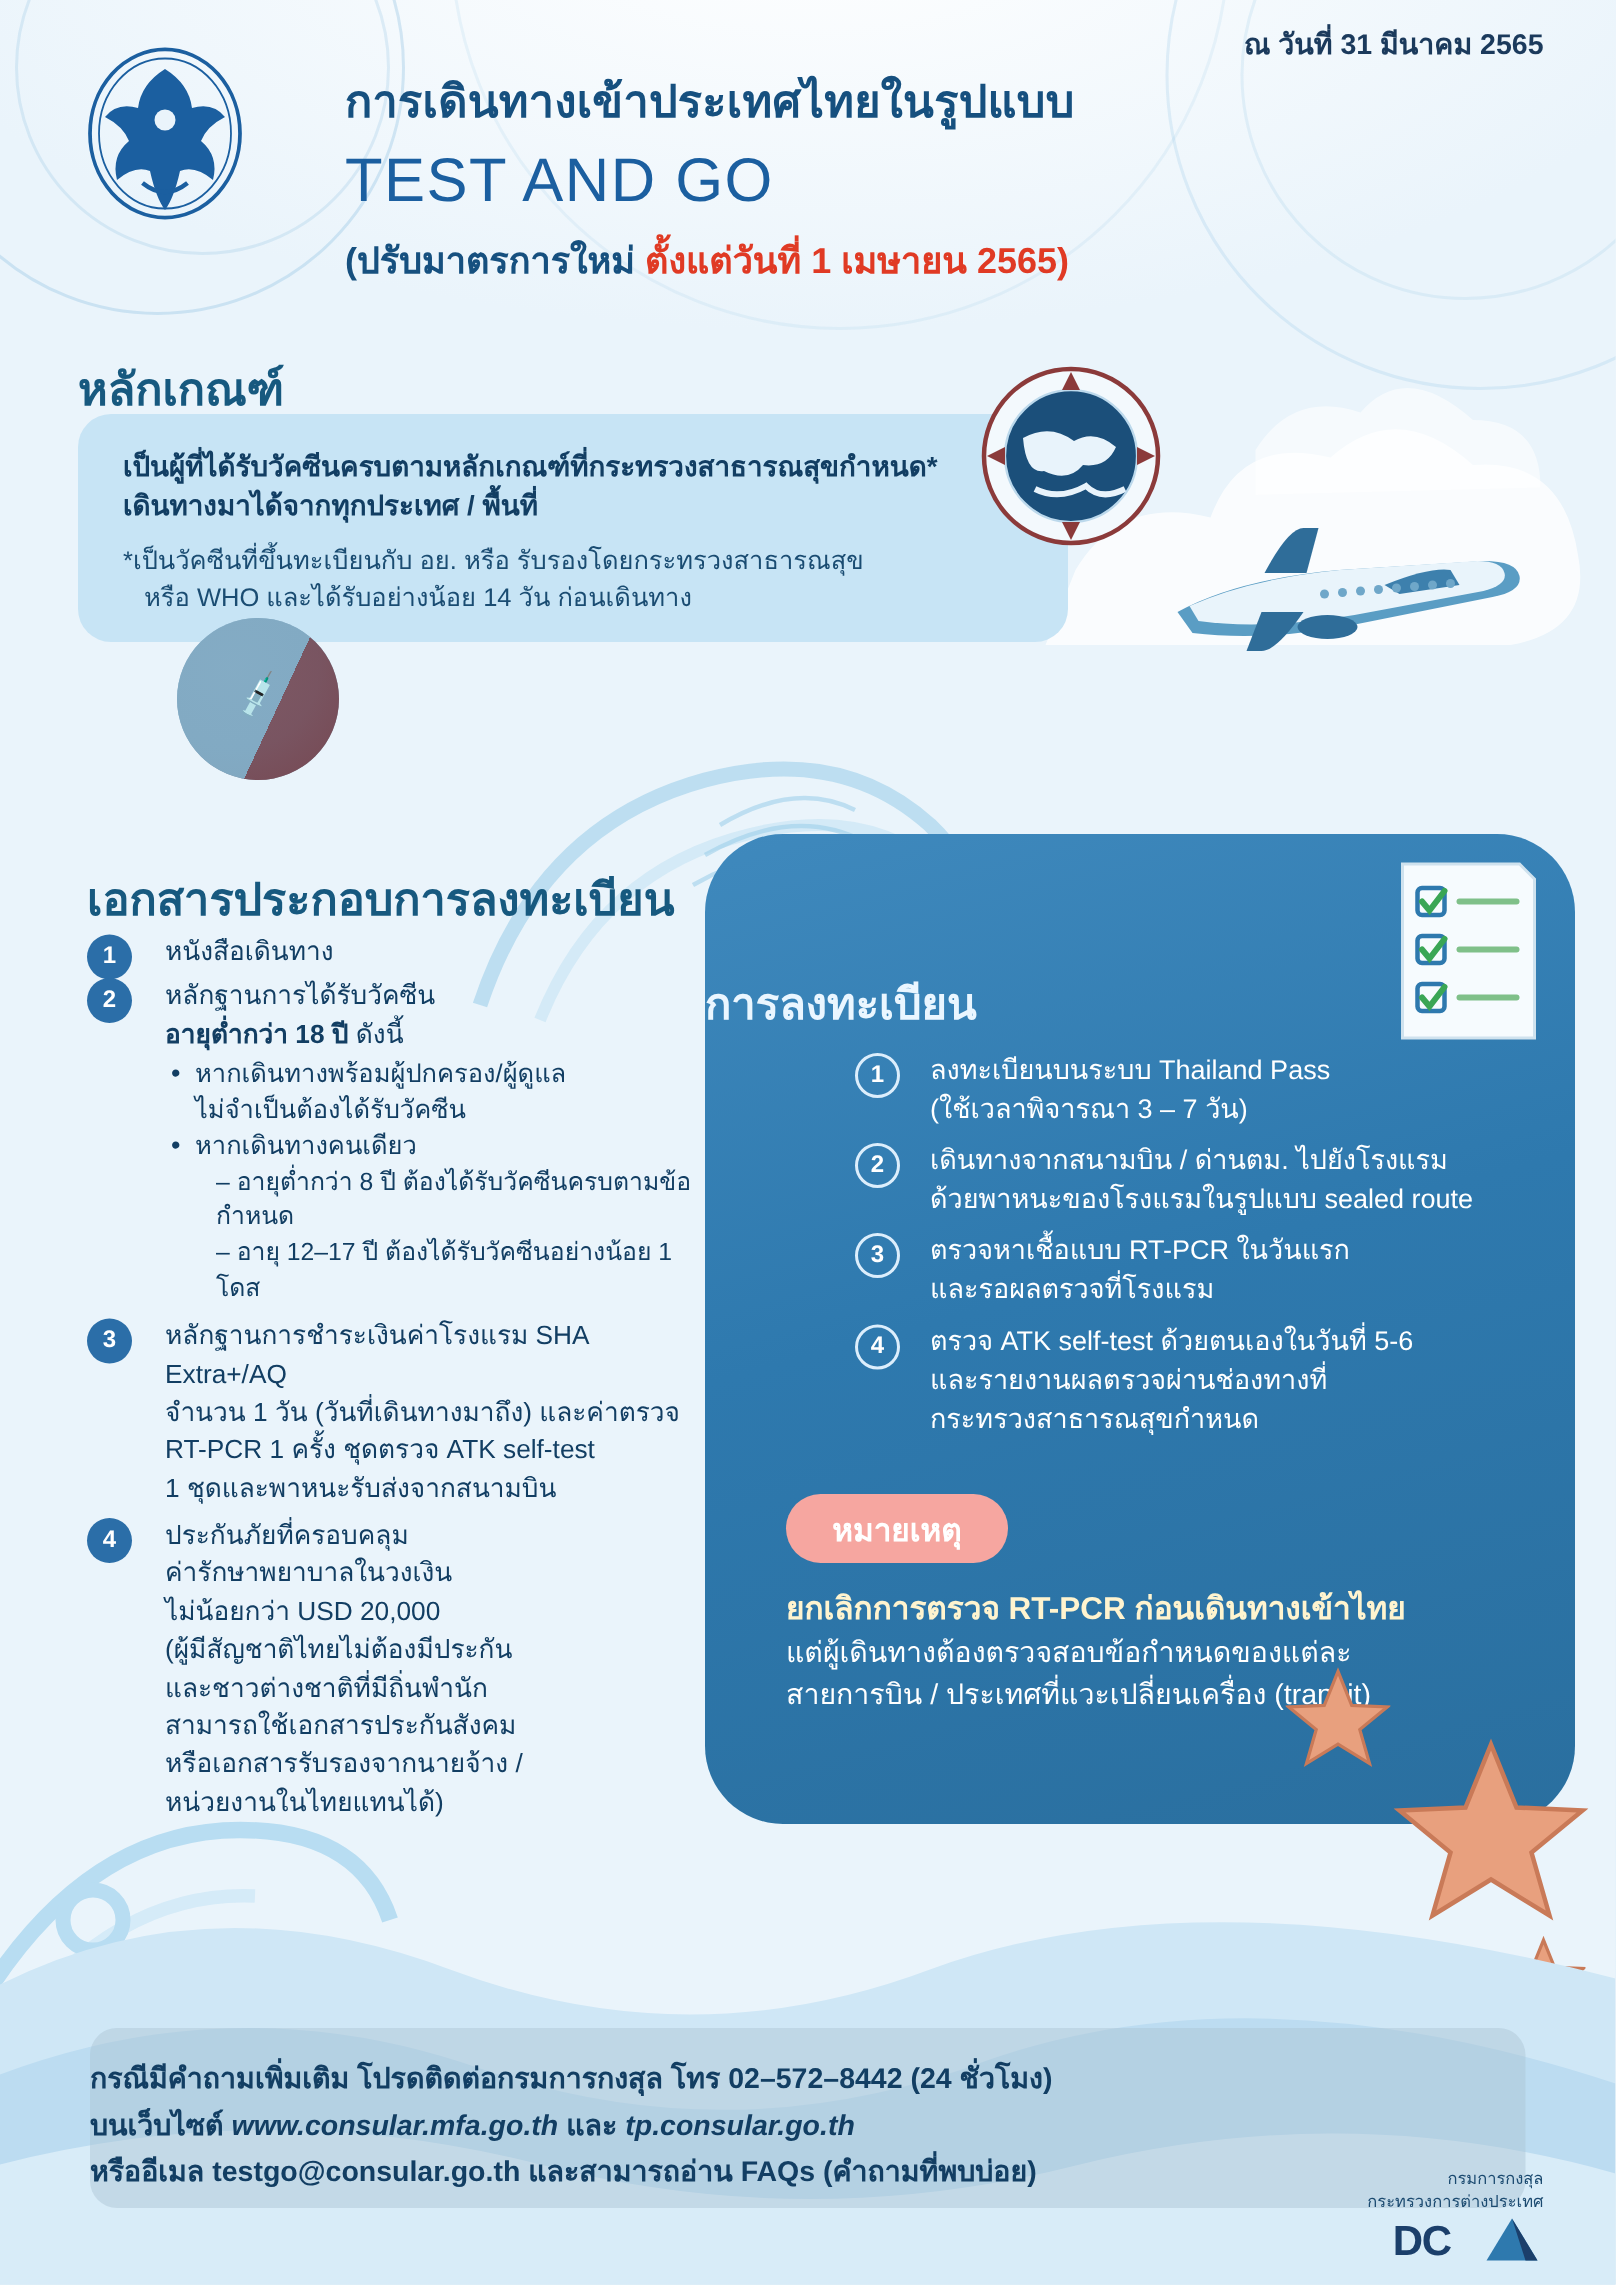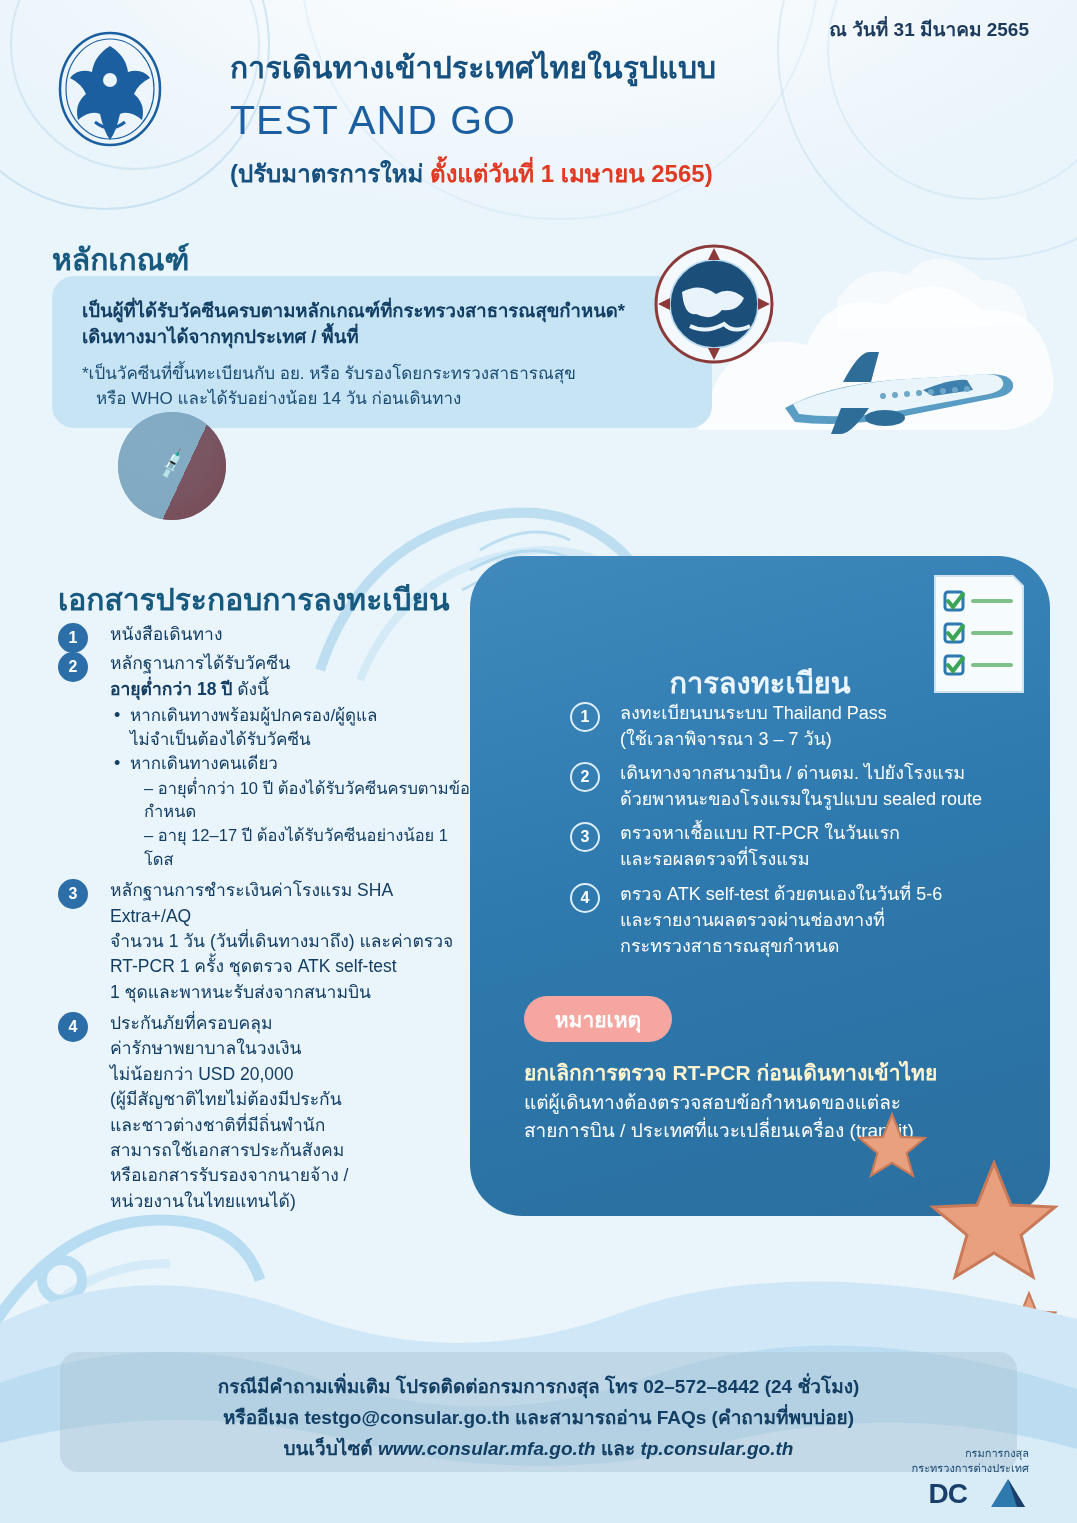--- a/index.html
+++ b/index.html
@@ -121,21 +121,21 @@
   .dash { padding-left: 34px; font-size: 16.5px; color: #123e63; line-height: 1.45; }
 
   
   .reg-panel {
     position: absolute; left: 470px; top: 556px; width: 580px; height: 660px;
     background: linear-gradient(165deg, #3f89bd 0%, #2e79ae 45%, #2a6f9f 100%);
     border-radius: 52px 52px 52px 52px;
   }
   .reg-title {
     position: absolute; left: 470px; top: 646px; width: 580px;
-    text-align: center; font-size: 29px; font-weight: 700; color: #eaf6ff; margin-top: 14px;
+    font-size: 29px; font-weight: 700; color: #eaf6ff;
   }
   .reg-list { position: absolute; left: 570px; top: 700px; width: 450px; }
   .reg-item { position: relative; padding-left: 50px; margin-bottom: 8px; }
   .reg-badge {
     position: absolute; left: 0; top: 2px; width: 30px; height: 30px;
     border-radius: 50%; border: 2px solid #dceefc; color: #fff;
     font-size: 16px; font-weight: 700; display: flex; align-items: center; justify-content: center;
   }
   .reg-text { font-size: 18px; color: #ffffff; line-height: 1.45; }
 
@@ -152,21 +152,21 @@
   .note-body { position: absolute; left: 524px; top: 1058px; width: 500px; }
   .note-head { font-size: 21px; font-weight: 700; color: #fff4cf; line-height: 1.4; }
   .note-text { font-size: 19px; color: #ffffff; line-height: 1.45; margin-top: 2px; }
 
   
   .contact {
     position: absolute; left: 60px; top: 1352px; width: 957px; height: 120px;
     background: rgba(170,196,210,.45); border-radius: 18px;
   }
   .contact-text {
-    position: absolute; left: 60px; top: 1372px; width: 957px; text-align: center;
+    position: absolute; left: 60px; top: 1372px; width: 957px; text-align: left;
     font-size: 19px; font-weight: 700; color: #123e63; line-height: 1.62;
   }
   .contact-text i { font-style: italic; }
 
   
   .footer-logo { position: absolute; right: 48px; bottom: 12px; text-align: right; }
   .fl-th { font-size: 11px; color: #1b4a70; line-height: 1.3; }
   .fl-row { display: flex; align-items: center; justify-content: flex-end; gap: 20px; margin-top: 2px; }
   .fl-dc { font-size: 28px; font-weight: 800; color: #1b3f6b; letter-spacing: -1px; }
 
@@ -281,21 +281,21 @@
     <div class="doc-item">
       <div class="num-badge">2</div>
       <div class="doc-text">หลักฐานการได้รับวัคซีน</div>
       <div class="doc-text">
         <b>อายุต่ำกว่า 18 ปี</b><span>  ดังนี้</span>
       </div>
       <div class="sub-bullets">
         <div class="bullet" style="white-space:pre-line">หากเดินทางพร้อมผู้ปกครอง/ผู้ดูแล
 ไม่จำเป็นต้องได้รับวัคซีน</div>
         <div class="bullet" style="white-space:pre-line">หากเดินทางคนเดียว</div>
-        <div class="dash">– อายุต่ำกว่า 10 ปี ต้องได้รับวัคซีนครบตามข้อกำหนด</div>
+        <div class="dash">– อายุต่ำกว่า 8 ปี ต้องได้รับวัคซีนครบตามข้อกำหนด</div>
         <div class="dash">– อายุ 12–17 ปี ต้องได้รับวัคซีนอย่างน้อย 1 โดส</div>
       </div>
     </div>
 
     <div class="doc-item" style="margin-top:6px;">
       <div class="num-badge">3</div>
       <div class="doc-text" style="white-space:pre-line">หลักฐานการชำระเงินค่าโรงแรม SHA Extra+/AQ
 จำนวน 1 วัน (วันที่เดินทางมาถึง) และค่าตรวจ
 RT-PCR 1 ครั้ง ชุดตรวจ ATK self-test
 1 ชุดและพาหนะรับส่งจากสนามบิน</div>
@@ -377,24 +377,24 @@
 
   <svg class="bottom-waves" viewBox="0 0 1077 320" preserveAspectRatio="none">
     <path d="M0 120 q140 -70 300 -10 q160 60 320 0 q180 -66 457 6 L1077 320 L0 320 Z" fill="#cfe7f6"></path>
     <path d="M0 180 q160 -60 320 -4 q170 58 340 -6 q180 -62 417 16 L1077 320 L0 320 Z" fill="#bcdcf1"></path>
     <path d="M0 240 q180 -46 360 0 q180 46 360 0 q180 -44 357 6 L1077 320 L0 320 Z" fill="#d8ecf8"></path>
   </svg>
 
   <div class="contact"></div>
   <div class="contact-text">
     <div>กรณีมีคำถามเพิ่มเติม โปรดติดต่อกรมการกงสุล โทร 02–572–8442 (24 ชั่วโมง)</div>
-    <div>หรืออีเมล testgo@consular.go.th และสามารถอ่าน FAQs (คำถามที่พบบ่อย)</div>
     <div>
       <span>บนเว็บไซต์ </span><i>www.consular.mfa.go.th</i><span> และ </span><i>tp.consular.go.th</i>
     </div>
+    <div>หรืออีเมล testgo@consular.go.th และสามารถอ่าน FAQs (คำถามที่พบบ่อย)</div>
   </div>
 
   <div class="footer-logo">
     <div class="fl-th">กรมการกงสุล</div>
     <div class="fl-th">กระทรวงการต่างประเทศ</div>
     <div class="fl-row">
       <span class="fl-dc">DC</span>
       <svg width="42" height="34" viewBox="0 0 42 34">
         <path d="M4 30 L21 2 L38 30 Z" fill="#2e79ae"></path>
         <path d="M21 2 L38 30 L30 30 Z" fill="#1b3f6b"></path>

